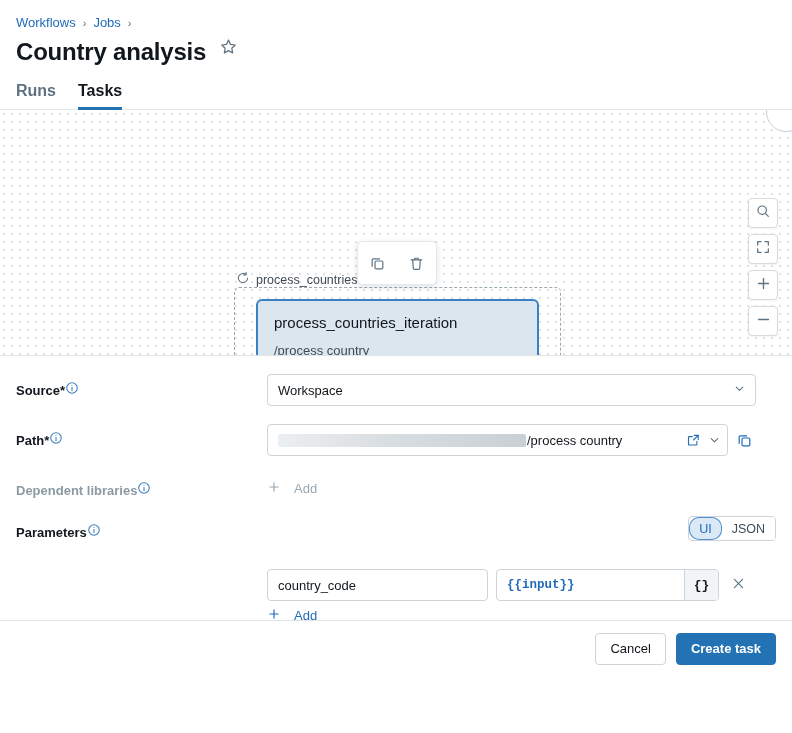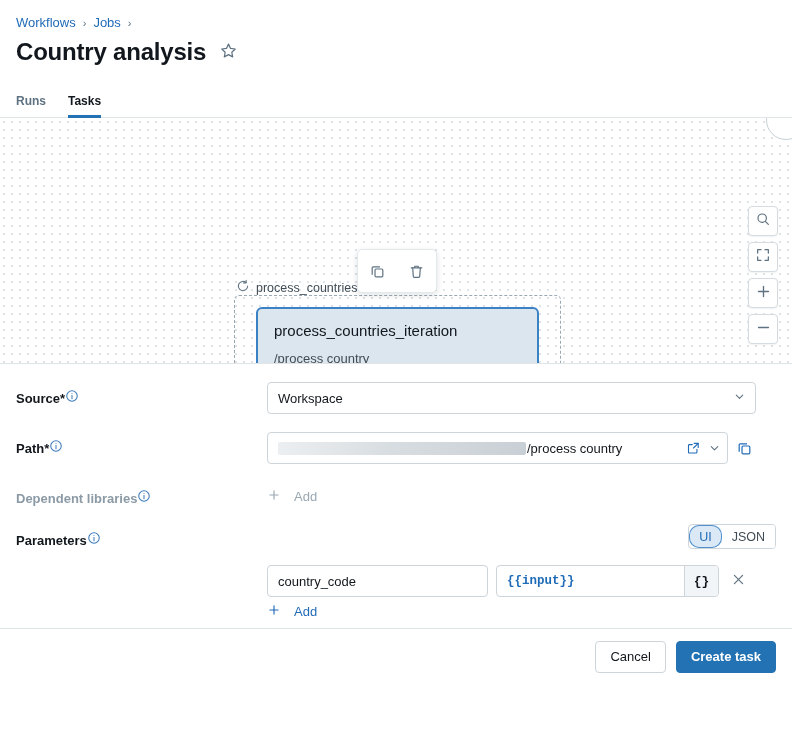--- a/index.html
+++ b/index.html
@@ -15,37 +15,37 @@
   
   .header { padding: 14px 16px 0 16px; }
   .breadcrumb {
     display: flex; align-items: center; gap: 7px;
     font-size: 13px; line-height: 18px;
   }
   .bc-link { color: #1f6bb8; cursor: pointer; }
   .bc-sep { color: #5f7281; font-size: 11px; }
 
   .title-row {
-    display: flex; align-items: center; gap: 14px;
-    margin-top: 6px; margin-bottom: 22px;
+    display: flex; align-items: flex-start; gap: 14px;
+    margin-top: 6px; margin-bottom: 14px;
   }
   .page-title {
     font-size: 24px; font-weight: bold; letter-spacing: -0.2px;
     color: #11171c;
   }
   .star-icon { cursor: pointer; display: block; }
 
   .tabbar {
     display: flex; align-items: flex-end; gap: 22px;
     border-bottom: 1px solid #e0e5e8;
     padding: 0 16px;
     height: 30px;
   }
   .tab {
-    font-size: 12px; font-weight: bold; color: #5f7281;
+    font-size: 16px; font-weight: bold; color: #5f7281;
     padding-bottom: 7px; cursor: pointer;
     border-bottom: 3px solid transparent;
     margin-bottom: -1px;
   }
   .tab.active { color: #11171c; border-bottom-color: #2272b4; }
 
   
   .canvas {
     position: relative;
     height: 246px;
@@ -503,21 +503,21 @@
     </div>
     <div class="fcontrol">
 
       <div class="seg-wrap">
         <div class="segmented">
           <div class="seg active">UI</div>
           <div class="seg">JSON</div>
         </div>
       </div>
 
-      <div class="param-row" style="margin-top:16px;">
+      <div class="param-row" style="margin-top:28px;">
         <div class="param-key">country_code</div>
         <div class="param-val">
           <span>{{input}}</span>
           <span class="brace-btn">{}</span>
         </div>
         <span class="remove-btn">
           <span>
             <svg width="15" height="15" viewBox="0 0 24 24" fill="none" stroke="#5f7281" stroke-width="1.9" stroke-linecap="round">
               <line x1="5.5" y1="5.5" x2="18.5" y2="18.5"></line>
                 <line x1="18.5" y1="5.5" x2="5.5" y2="18.5"></line>

